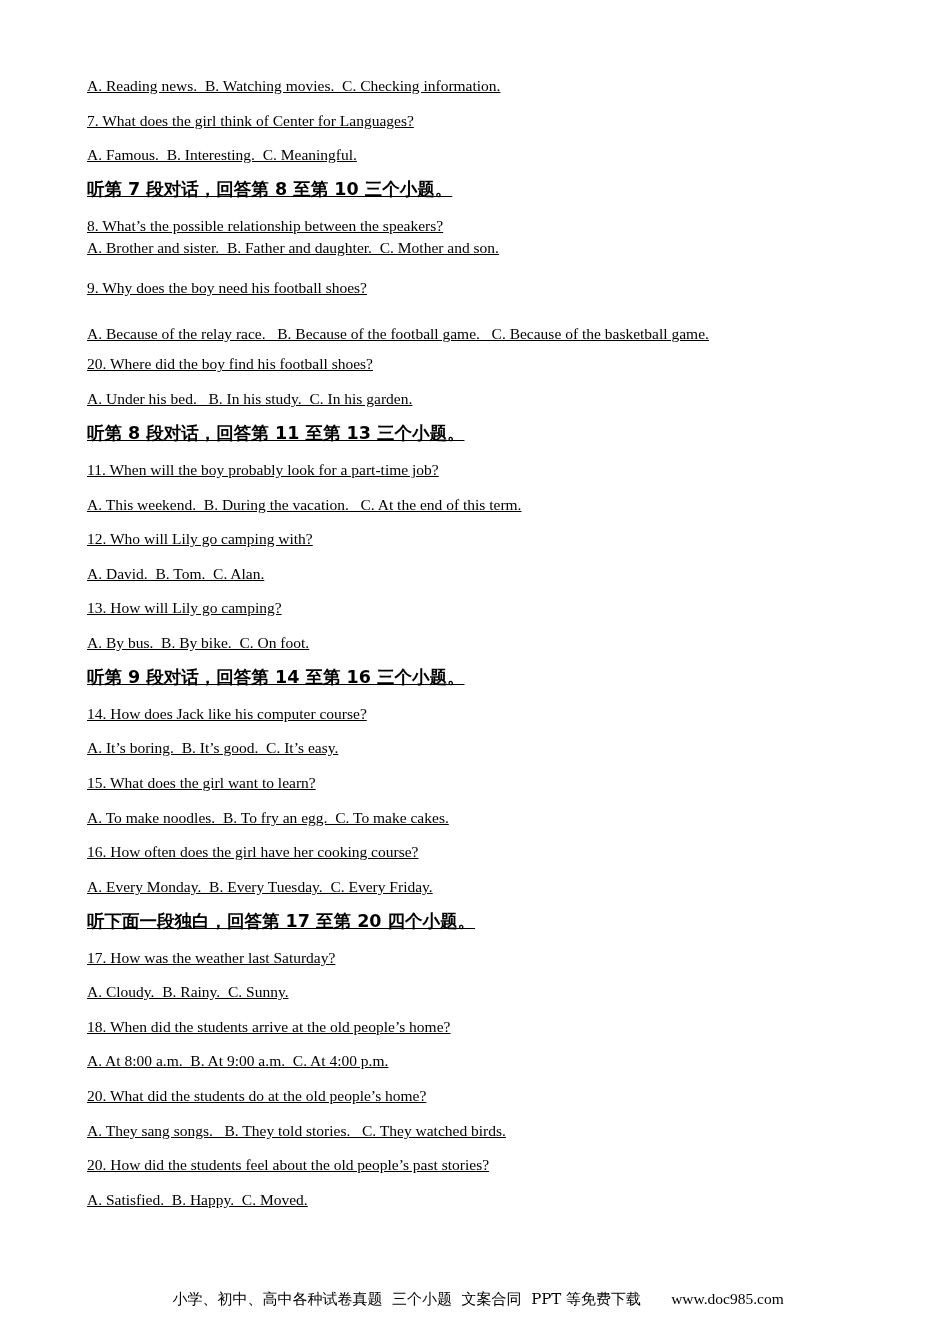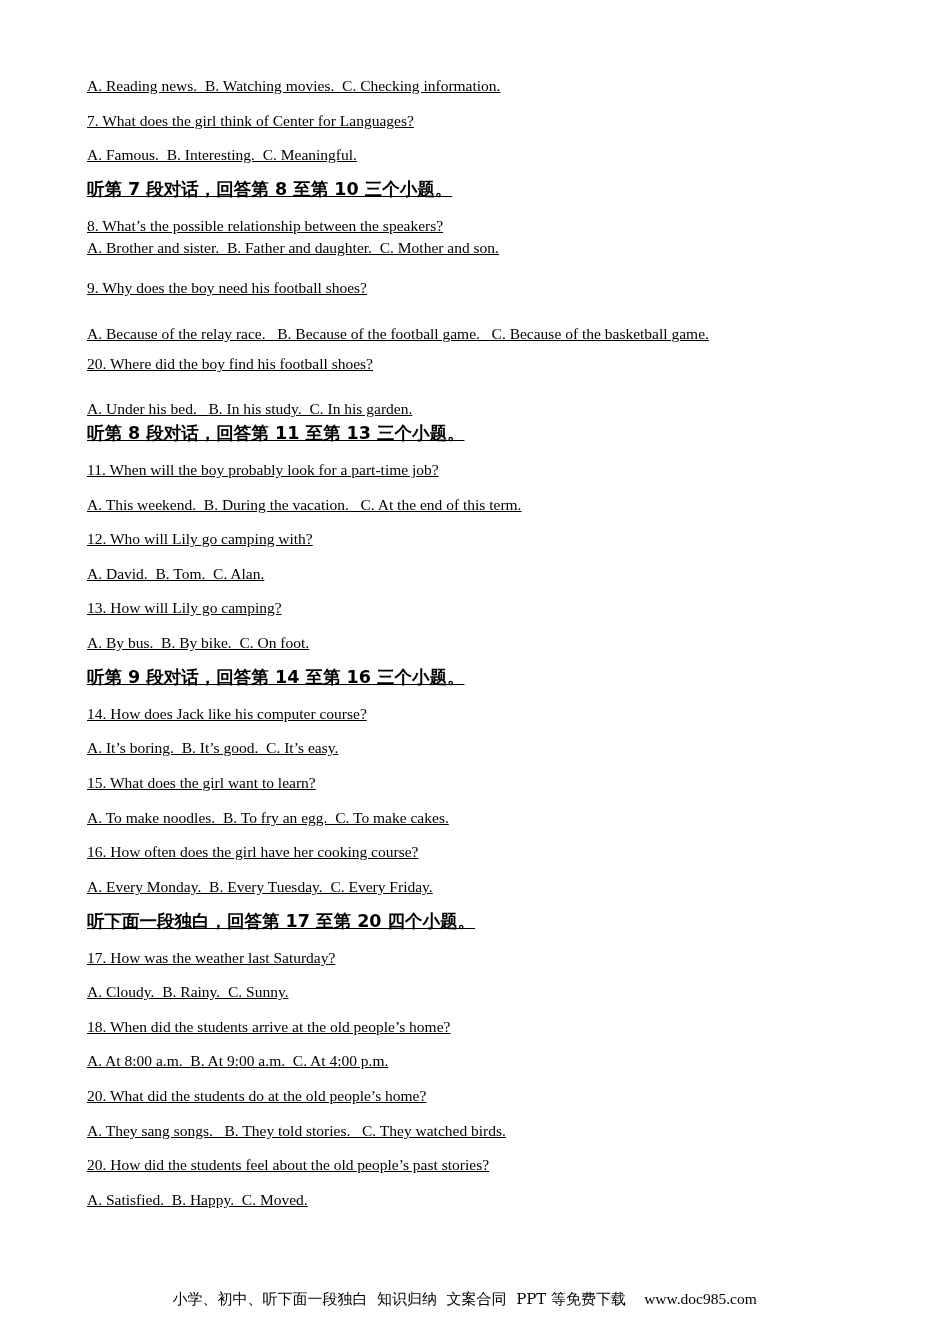--- a/index.html
+++ b/index.html
@@ -41,39 +41,39 @@
       left: 163px;
       font-size: 15px;
       line-height: 20px;
       white-space: pre;
       font-family: "DejaVu Serif", "Liberation Serif", serif;
     }
     .footer .cn {
       letter-spacing: 0px;
     }
     .footer .url {
-      margin-left: 18px;
+      margin-left: 30px;
       font-family: "Liberation Serif", "DejaVu Serif", serif;
       font-size: 15.5px;
     }
   </style>
 </head>
 <body>
 
 <div class="page">
   <div class="line" style="top:76px">A. Reading news.  B. Watching movies.  C. Checking information.</div>
   <div class="line" style="top:111px">7. What does the girl think of Center for Languages?</div>
   <div class="line" style="top:145px">A. Famous.  B. Interesting.  C. Meaningful.</div>
   <div class="line heading" style="top:178px">听第 7 段对话，回答第 8 至第 10 三个小题。</div>
   <div class="line" style="top:216px">8. What’s the possible relationship between the speakers?</div>
   <div class="line" style="top:238px">A. Brother and sister.  B. Father and daughter.  C. Mother and son.</div>
   <div class="line" style="top:278px">9. Why does the boy need his football shoes?</div>
   <div class="line" style="top:324px">A. Because of the relay race.   B. Because of the football game.   C. Because of the basketball game.</div>
   <div class="line" style="top:354px">20. Where did the boy find his football shoes?</div>
-  <div class="line" style="top:399px">A. Under his bed.   B. In his study.  C. In his garden.</div>
+  <div class="line" style="top:389px">A. Under his bed.   B. In his study.  C. In his garden.</div>
   <div class="line heading" style="top:422px">听第 8 段对话，回答第 11 至第 13 三个小题。</div>
   <div class="line" style="top:460px">11. When will the boy probably look for a part-time job?</div>
   <div class="line" style="top:495px">A. This weekend.  B. During the vacation.   C. At the end of this term.</div>
   <div class="line" style="top:529px">12. Who will Lily go camping with?</div>
   <div class="line" style="top:564px">A. David.  B. Tom.  C. Alan.</div>
   <div class="line" style="top:598px">13. How will Lily go camping?</div>
   <div class="line" style="top:633px">A. By bus.  B. By bike.  C. On foot.</div>
   <div class="line heading" style="top:666px">听第 9 段对话，回答第 14 至第 16 三个小题。</div>
   <div class="line" style="top:704px">14. How does Jack like his computer course?</div>
   <div class="line" style="top:738px">A. It’s boring.  B. It’s good.  C. It’s easy.</div>
@@ -86,14 +86,14 @@
   <div class="line" style="top:982px">A. Cloudy.  B. Rainy.  C. Sunny.</div>
   <div class="line" style="top:1017px">18. When did the students arrive at the old people’s home?</div>
   <div class="line" style="top:1051px">A. At 8:00 a.m.  B. At 9:00 a.m.  C. At 4:00 p.m.</div>
   <div class="line" style="top:1086px">20. What did the students do at the old people’s home?</div>
   <div class="line" style="top:1121px">A. They sang songs.   B. They told stories.   C. They watched birds.</div>
   <div class="line" style="top:1155px">20. How did the students feel about the old people’s past stories?</div>
   <div class="line" style="top:1190px">A. Satisfied.  B. Happy.  C. Moved.</div>
 </div>
 
 <div class="footer">
-  <span class="cn">小学、初中、听下面一段独白  知识归纳  文案合同  PPT 等免费下载</span><span class="url">www.doc985.com</span>
+  <span class="cn">小学、初中、高中各种试卷真题  三个小题  文案合同  PPT 等免费下载</span><span class="url">www.doc985.com</span>
 </div>
 
 </body></html>

